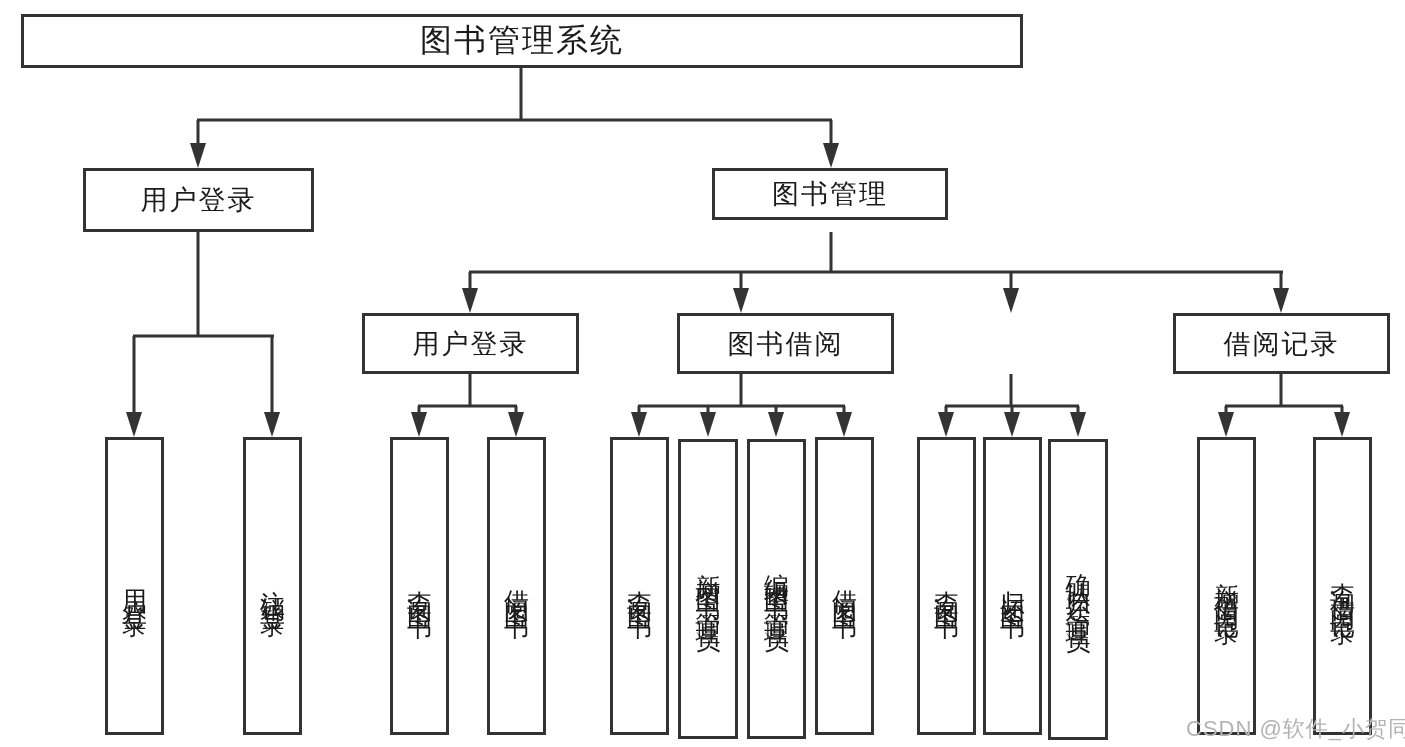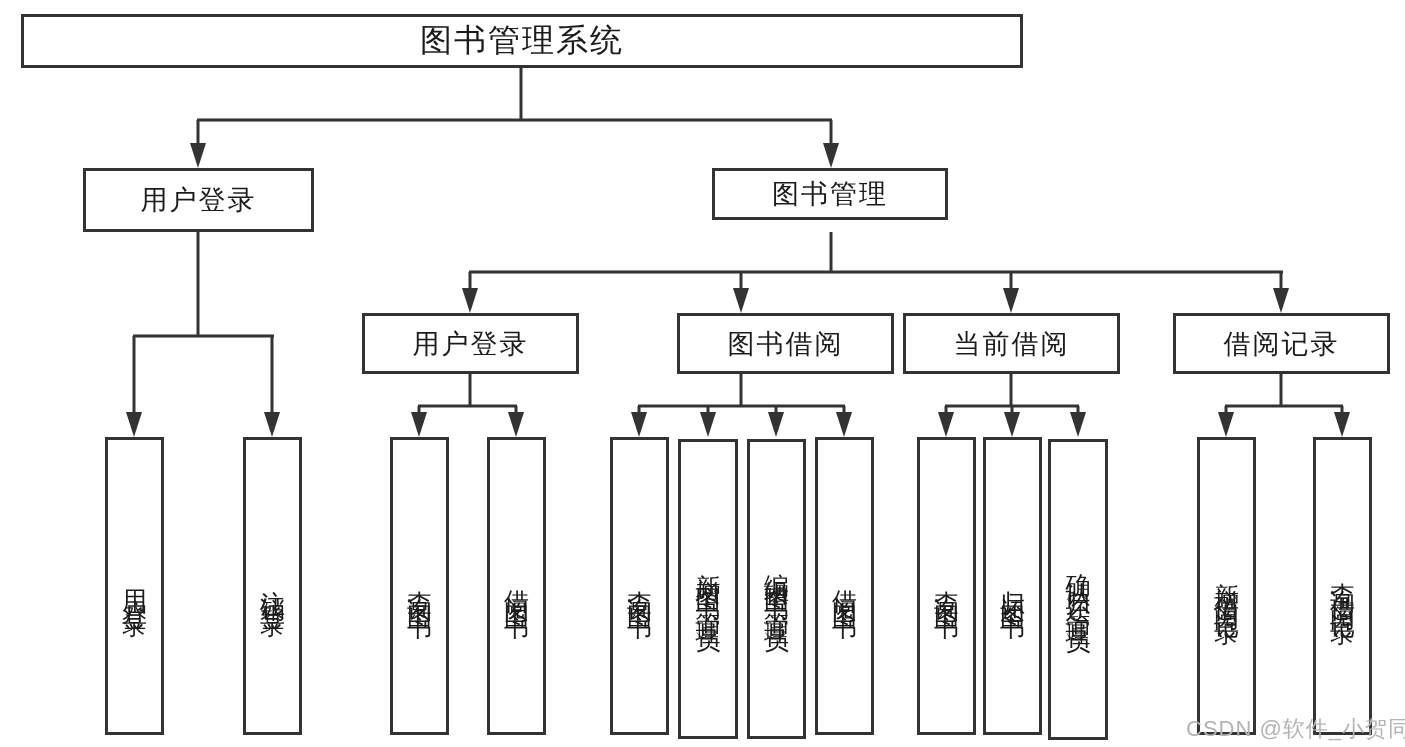--- a/index.html
+++ b/index.html
@@ -80,23 +80,20 @@
   <div class="box" style="left:712px;top:168px;width:236px;height:52px;">
     <span class="h-label">图书管理</span>
   </div>
 
   <div class="box" style="left:362px;top:313px;width:217px;height:61px;">
     <span class="h-label">用户登录</span>
   </div>
   <div class="box" style="left:633px;top:313px;width:217px;height:61px;margin-left:44px;">
     <span class="h-label">图书借阅</span>
   </div>
-  <div class="box" style="left:903px;top:313px;width:217px;height:61px;">
-    <span class="h-label">当前借阅</span>
-  </div>
   <div class="box" style="left:1173px;top:313px;width:217px;height:61px;">
     <span class="h-label">借阅记录</span>
   </div>
 
   <div class="box leaf" style="left:105px;top:437px;width:59px;height:298px;">
     <span class="v-label">用户登录</span>
   </div>
   <div class="box leaf" style="left:243px;top:437px;width:59px;height:298px;">
     <span class="v-label">注销登录</span>
   </div>

